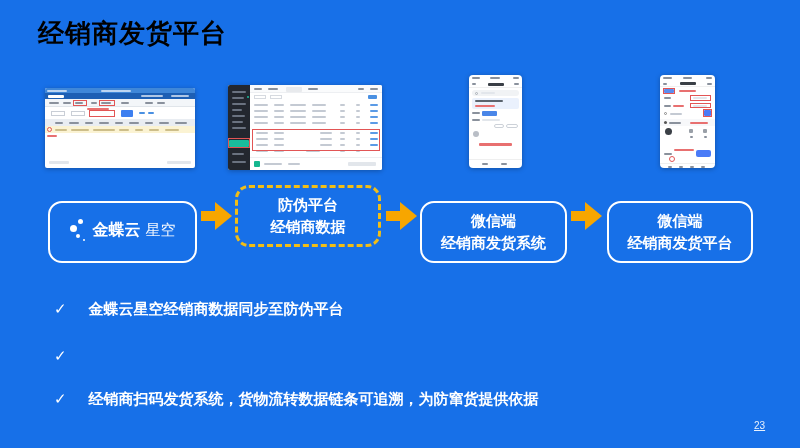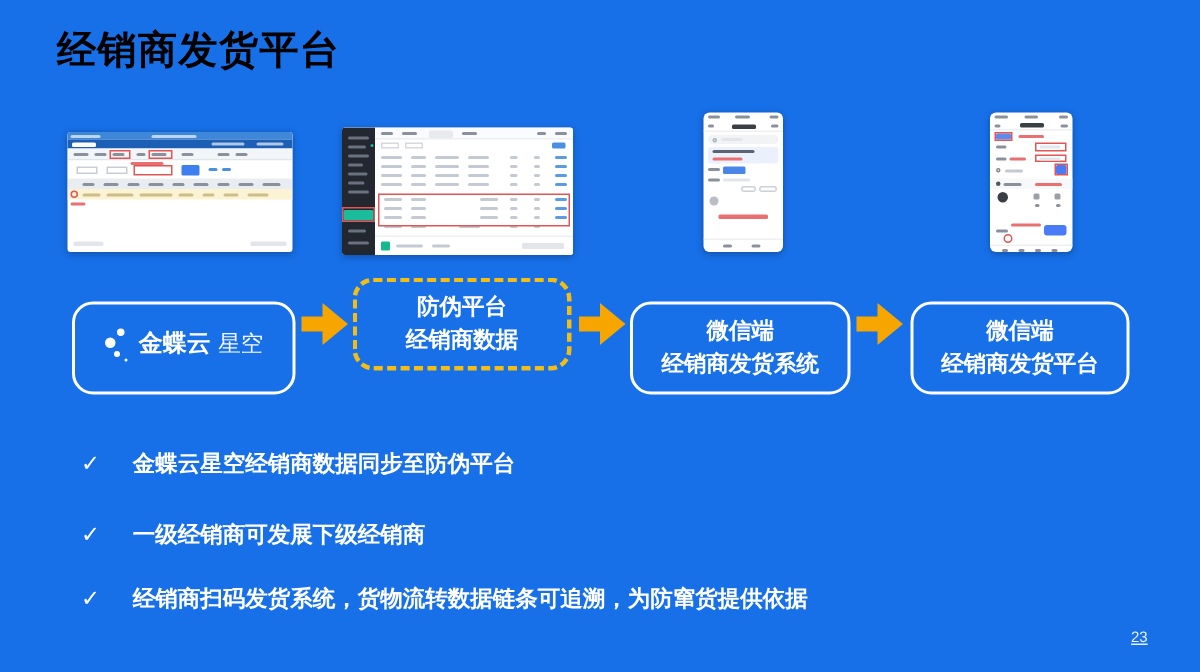--- a/index.html
+++ b/index.html
@@ -316,21 +316,20 @@
     <div>微信端</div>
     <div>经销商发货平台</div>
   </div>
 
   <div class="bullet" style="top:300px;">
     <span class="chk">✓</span>
     <span>金蝶云星空经销商数据同步至防伪平台</span>
   </div>
   <div class="bullet" style="top:347px;">
     <span class="chk">✓</span>
-    <span>一级经销商可发展下级经销商</span>
   </div>
   <div class="bullet" style="top:390px;">
     <span class="chk">✓</span>
     <span>经销商扫码发货系统，货物流转数据链条可追溯，为防窜货提供依据</span>
   </div>
 
   <div class="page-num">23</div>
 
 </div>
 

